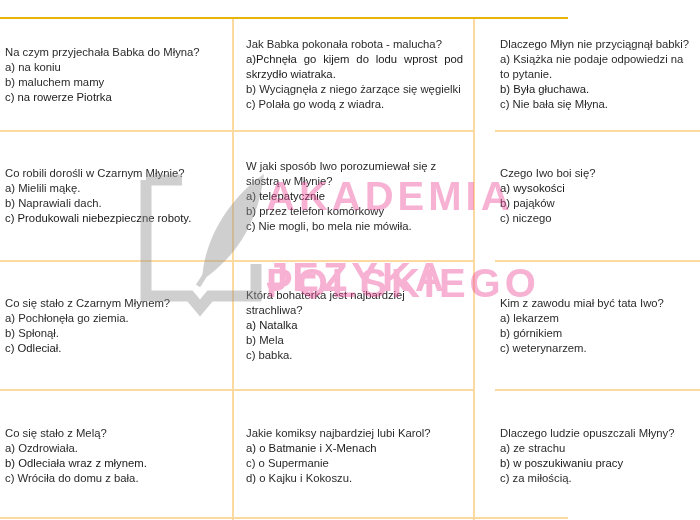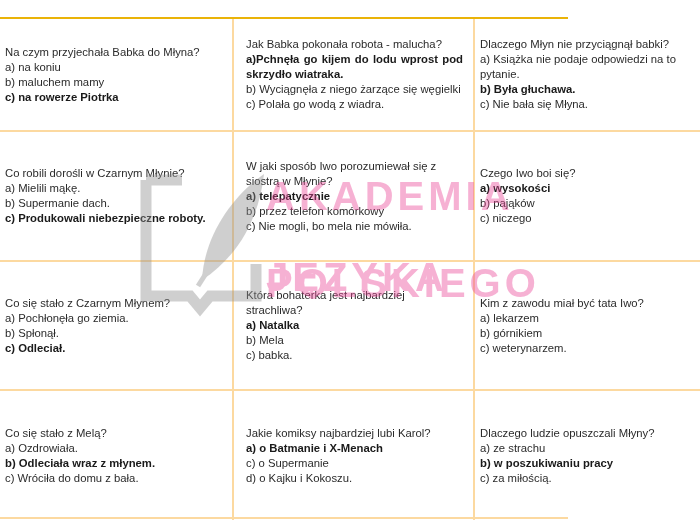--- a/index.html
+++ b/index.html
@@ -35,25 +35,25 @@
       border-bottom: 2px solid #fcd9a0;
       display: flex;
       flex-direction: column;
       justify-content: center;
       padding: 0 10px 0 5px;
       font-size: 11.3px;
       line-height: 15px;
       z-index: 1;
     }
     .cell.col-2 { padding-left: 12px; padding-right: 10px; }
-    .cell.col-3 { border-right: none; }
+    .cell.col-3 { border-right: none; margin-left: 20px; }
     .cell.row-4 { border-bottom: none; }
     .cell .q { font-weight: normal; }
     .cell .opt { font-weight: normal; }
-    .cell .opt.correct { font-weight: bold; color: #1a1a1a; }
+    .cell .opt.correct { font-weight: normal; color: #1a1a1a; }
     .cell .justify { text-align: justify; }
 
     
     .watermark {
       position: absolute;
       left: 138px;
       top: 168px;
       width: 380px;
       height: 150px;
       z-index: 2;
@@ -94,21 +94,21 @@
   <div class="cell col-3 row-1">
     <div class="q">Dlaczego Młyn nie przyciągnął babki?</div>
     <div class="opt">a) Książka nie podaje odpowiedzi na to pytanie.</div>
     <div class="opt correct">b) Była głuchawa.</div>
     <div class="opt">c) Nie bała się Młyna.</div>
   </div>
 
   <div class="cell col-1 row-2">
     <div class="q">Co robili dorośli w Czarnym Młynie?</div>
     <div class="opt">a) Mielili mąkę.</div>
-    <div class="opt">b) Supermanie dach.</div>
+    <div class="opt">b) Naprawiali dach.</div>
     <div class="opt correct">c) Produkowali niebezpieczne roboty.</div>
   </div>
   <div class="cell col-2 row-2">
     <div class="q">W jaki sposób Iwo porozumiewał się z siostrą w Młynie?</div>
     <div class="opt correct">a) telepatycznie</div>
     <div class="opt">b) przez telefon komórkowy</div>
     <div class="opt">c) Nie mogli, bo mela nie mówiła.</div>
   </div>
   <div class="cell col-3 row-2">
     <div class="q">Czego Iwo boi się?</div>

